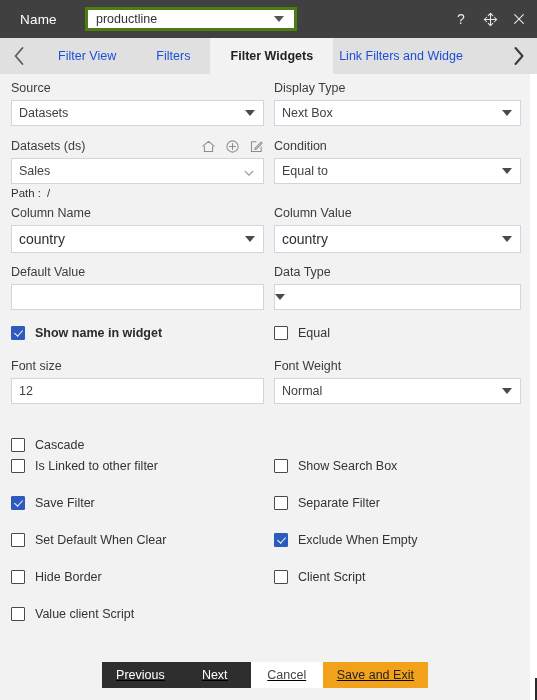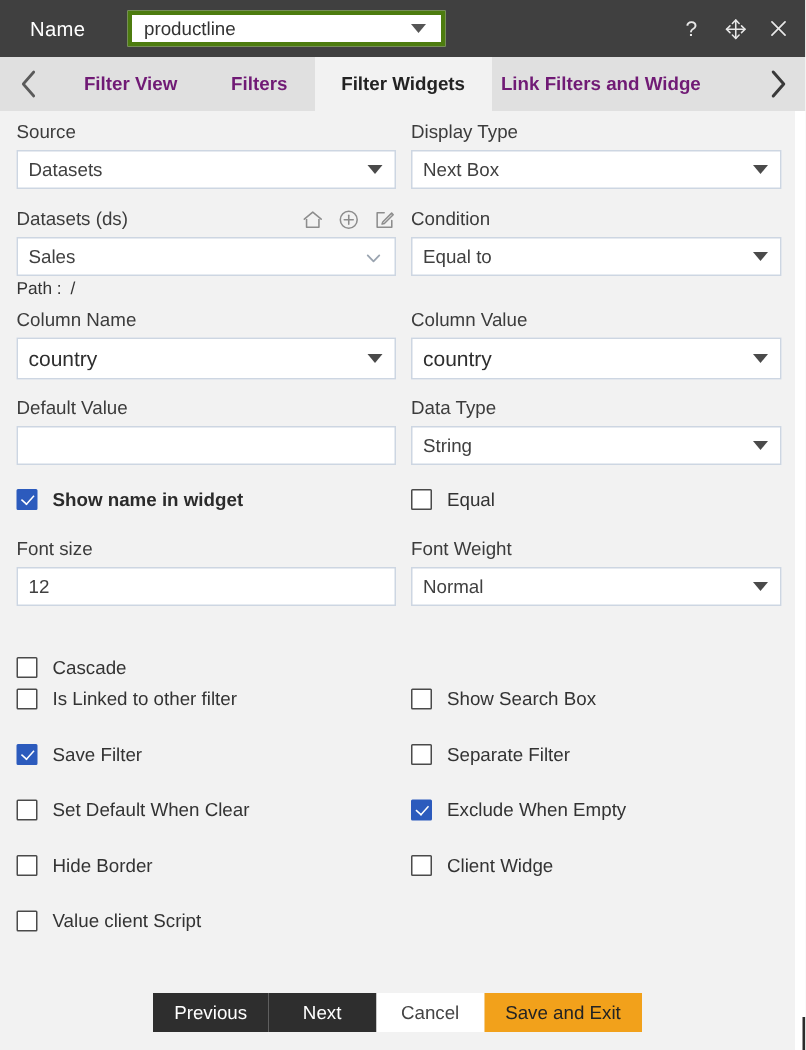--- a/index.html
+++ b/index.html
@@ -109,28 +109,27 @@
     font-size: 19px;
     background: #e0e0e0;
     flex: 0 0 auto;
   }
   .tab {
     flex: 1 1 auto;
     display: flex;
     align-items: center;
     justify-content: center;
     font-size: 12.5px;
-    color: #701a75;
+    color: #1d4ed8;
     background: #e0e0e0;
     cursor: pointer;
     white-space: nowrap;
     overflow: hidden;
     box-sizing: border-box;
     padding: 0 4px;
-    font-weight: bold;
   }
   .tab.active {
     background: #f2f2f2;
     color: #232323;
     font-weight: bold;
   }
   .tab.clipped {
     justify-content: flex-start;
     padding-left: 6px;
   }
@@ -284,20 +283,21 @@
   
   .footer {
     position: absolute;
     left: 0;
     top: 588px;
     width: 530px;
     display: flex;
     justify-content: center;
     align-items: center;
     gap: 0px;
+    text-decoration: underline;
   }
   .btn {
     height: 26px;
     display: inline-flex;
     align-items: center;
     justify-content: center;
     font-size: 12.5px;
     cursor: pointer;
     box-sizing: border-box;
     padding: 0 14px;
@@ -470,21 +470,20 @@
     <div class="row" style="top:190px;height:54px;">
       <div class="col-l">
         <div class="field-label">Default Value</div>
         <div class="ctrl plain">
           <span class="val"></span>
         </div>
       </div>
       <div class="col-r">
         <div class="field-label">Data Type</div>
         <div class="ctrl">
-          <span class="val">String</span>
           <span class="caret-solid"></span>
         </div>
       </div>
     </div>
 
     <div class="row" style="top:250px;height:20px;">
       <div class="col-l">
         <div class="cb-row">
           <span class="cbx checked"></span>
           <span class="cb-label strong">Show name in widget</span>
@@ -571,21 +570,21 @@
     <div class="row" style="top:494px;height:20px;">
       <div class="col-l">
         <div class="cb-row">
           <span class="cbx"></span>
           <span class="cb-label">Hide Border</span>
         </div>
       </div>
       <div class="col-r" style="left:274px;">
         <div class="cb-row">
           <span class="cbx"></span>
-          <span class="cb-label">Client Widge</span>
+          <span class="cb-label">Client Script</span>
         </div>
       </div>
     </div>
 
     <div class="row" style="top:531px;height:20px;">
       <div class="col-l">
         <div class="cb-row">
           <span class="cbx"></span>
           <span class="cb-label">Value client Script</span>
         </div>

